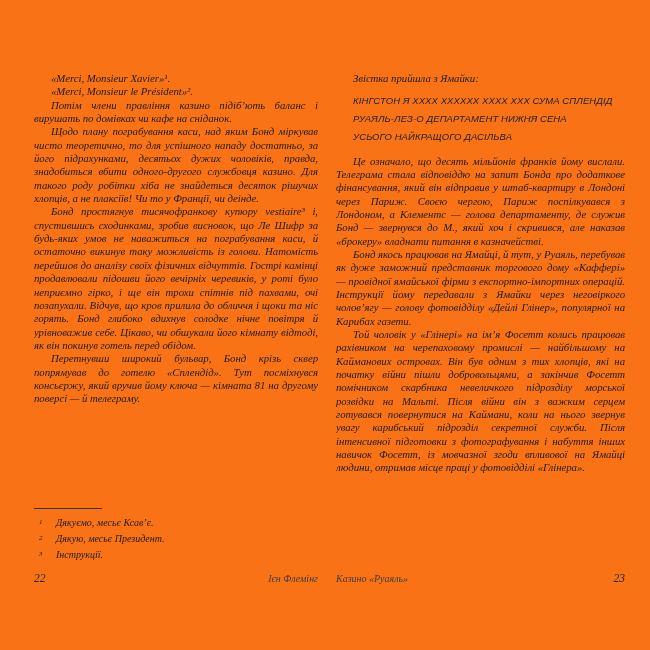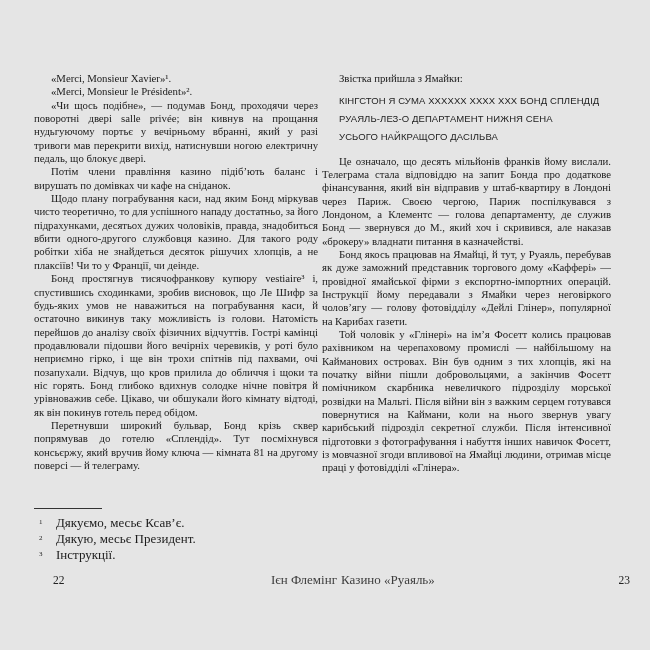--- a/index.html
+++ b/index.html
@@ -1,54 +1,53 @@
 <!DOCTYPE html>
 <html lang="uk"><head>
 <meta charset="utf-8">
 <style>
   html,body{margin:0;padding:0;}
   body{width:650px;height:650px;background:#ffffff;overflow:hidden;
        font-family:"Liberation Serif",serif;}
-  .spread{position:relative;width:650px;height:650px;background:#e5e5e5;overflow:hidden;}
+  .spread{position:relative;width:650px;height:650px;background:#f97316;overflow:hidden;font-style:italic;}
   .page{position:absolute;top:72px;height:530px;}
   .page.left{left:34px;width:284px;}
-  .page.right{left:322px;width:289px;}
+  .page.right{left:336px;width:289px;}
   .page-content{height:428px;overflow:hidden;}
   .para{font-family:"Liberation Serif",serif;font-size:10.8px;line-height:13.35px;
         color:#1c1c1c;text-align:justify;text-indent:17px;margin:0;
         letter-spacing:-0.05px;}
   .telegram{margin-top:10px;margin-bottom:11px;}
   .tg{font-family:"Liberation Sans",sans-serif;font-size:9.5px;line-height:12.4px;
       color:#222222;text-align:justify;text-indent:17px;margin:0 0 5.5px 0;
       letter-spacing:0.1px;}
   .footnotes{position:absolute;left:0;top:436px;width:100%;}
   .fn-rule{width:68px;height:1px;margin:0 0 8px 0;}
   .fn-row{display:flex;align-items:flex-start;margin-bottom:4px;
           font-family:"Liberation Serif",serif;color:#1c1c1c;}
   .fn-num{font-size:7px;width:17px;flex:0 0 17px;padding-left:5px;padding-top:1px;}
-  .fn-text{font-size:13px;line-height:12px;}
+  .fn-text{font-size:10px;line-height:12px;}
   .footer{position:absolute;left:0;top:500px;width:100%;display:flex;
-          justify-content:space-between;align-items:center;margin-left:19px;}
+          justify-content:space-between;align-items:flex-end;}
   .pagenum{font-family:"Liberation Serif",serif;font-size:11.5px;color:#222222;}
-  .running{font-family:"Liberation Serif",serif;font-size:13px;color:#3d3d3d;}
+  .running{font-family:"Liberation Serif",serif;font-size:10px;color:#3d3d3d;}
 </style>
 </head>
 <body>
 
 <div class="spread">
 
   <section class="page left">
     <div class="page-content">
       <div>
 
           <p class="para">«Merci, Monsieur Xavier»¹.</p>
 
           <p class="para">«Merci, Monsieur le Président»².</p>
 
-          <p class="para">«Чи щось подібне», — подумав Бонд, проходячи через поворотні двері salle privée; він кивнув на прощання нудьгуючому портьє у вечірньому вбранні, який у разі тривоги мав перекрити вихід, натиснувши ногою електричну педаль, що блокує двері.</p>
 
           <p class="para">Потім члени правління казино підіб’ють баланс і вирушать по домівках чи кафе на сніданок.</p>
 
           <p class="para">Щодо плану пограбування каси, над яким Бонд міркував чисто теоретично, то для успішного нападу достатньо, за його підрахунками, десятьох дужих чоловіків, правда, знадобиться вбити одного-другого службовця казино. Для такого роду робітки хіба не знайдеться десяток рішучих хлопців, а не плаксіїв! Чи то у Франції, чи деінде.</p>
 
           <p class="para">Бонд простягнув тисячофранкову купюру vestiaire³ і, спустившись сходинками, зробив висновок, що Ле Шифр за будь-яких умов не наважиться на пограбування каси, й остаточно викинув таку можливість із голови. Натомість перейшов до аналізу своїх фізичних відчуттів. Гострі камінці продавлювали підошви його вечірніх черевиків, у роті було неприємно гірко, і ще він трохи спітнів під пахвами, очі позапухали. Відчув, що кров прилила до обличчя і щоки та ніс горять. Бонд глибоко вдихнув солодке нічне повітря й урівноважив себе. Цікаво, чи обшукали його кімнату відтоді, як він покинув готель перед обідом.</p>
 
           <p class="para">Перетнувши широкий бульвар, Бонд крізь сквер попрямував до готелю «Сплендід». Тут посміхнувся консьєржу, який вручив йому ключа — кімната 81 на другому поверсі — й телеграму.</p>
         </div>
     </div>
@@ -79,21 +78,21 @@
       <span class="running">Ієн Флемінг</span>
     </div>
   </section>
 
   <section class="page right">
     <div class="page-content">
       <p class="para">Звістка прийшла з Ямайки:</p>
 
       <div class="telegram">
 
-          <p class="tg">КІНГСТОН Я СУМА ХХХХХХ ХХХХ ХХХ БОНД СПЛЕНДІД</p>
+          <p class="tg">КІНГСТОН Я ХХХХ ХХХХХХ ХХХХ ХХХ СУМА СПЛЕНДІД</p>
 
           <p class="tg">РУАЯЛЬ-ЛЕЗ-О ДЕПАРТАМЕНТ НИЖНЯ СЕНА</p>
 
 
           <p class="tg">УСЬОГО НАЙКРАЩОГО  ДАСІЛЬВА</p>
         </div>
 
       <div>
 
           <p class="para">Це означало, що десять мільйонів франків йому вислали. Телеграма стала відповіддю на запит Бонда про додаткове фінансування, який він відправив у штаб-квартиру в Лондоні через Париж. Своєю чергою, Париж поспілкувався з Лондоном, а Клементс — голова департаменту, де служив Бонд — звернувся до М., який хоч і скривився, але наказав «брокеру» владнати питання в казначействі.</p>

